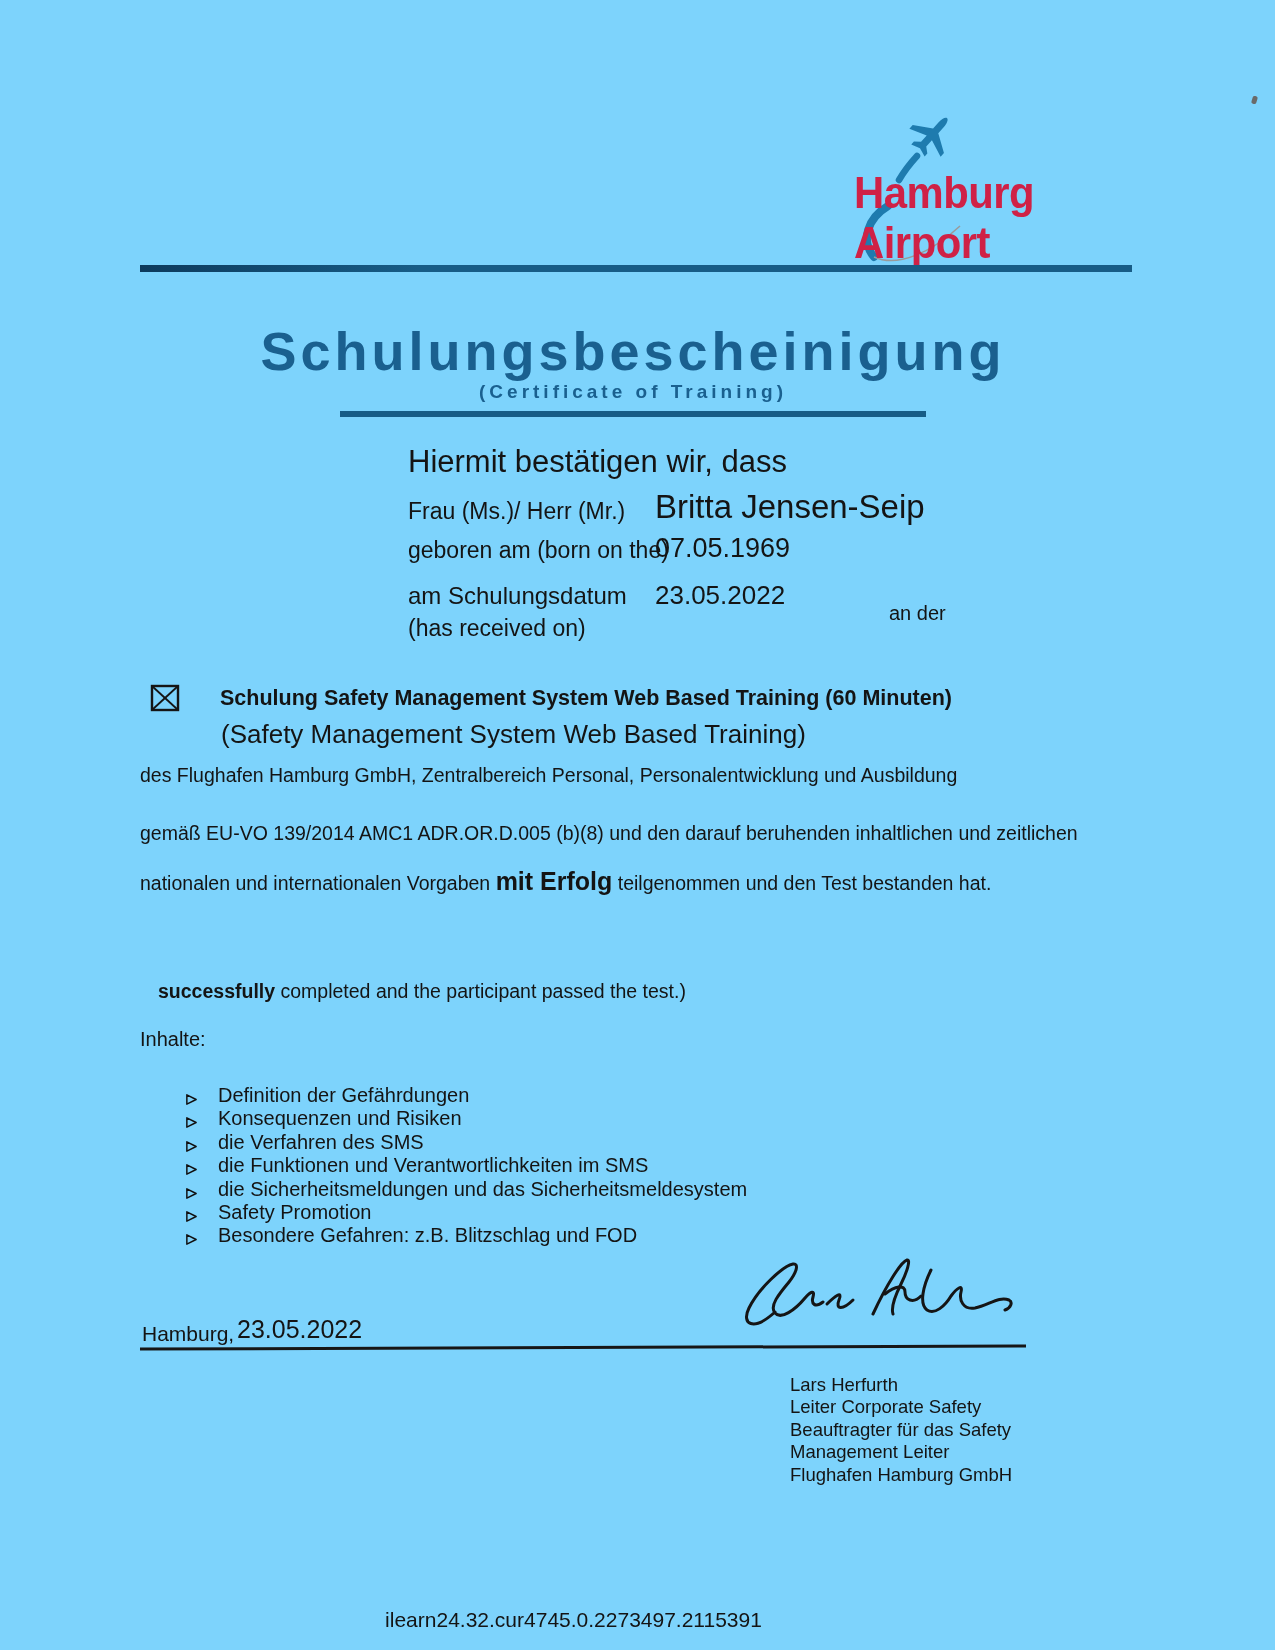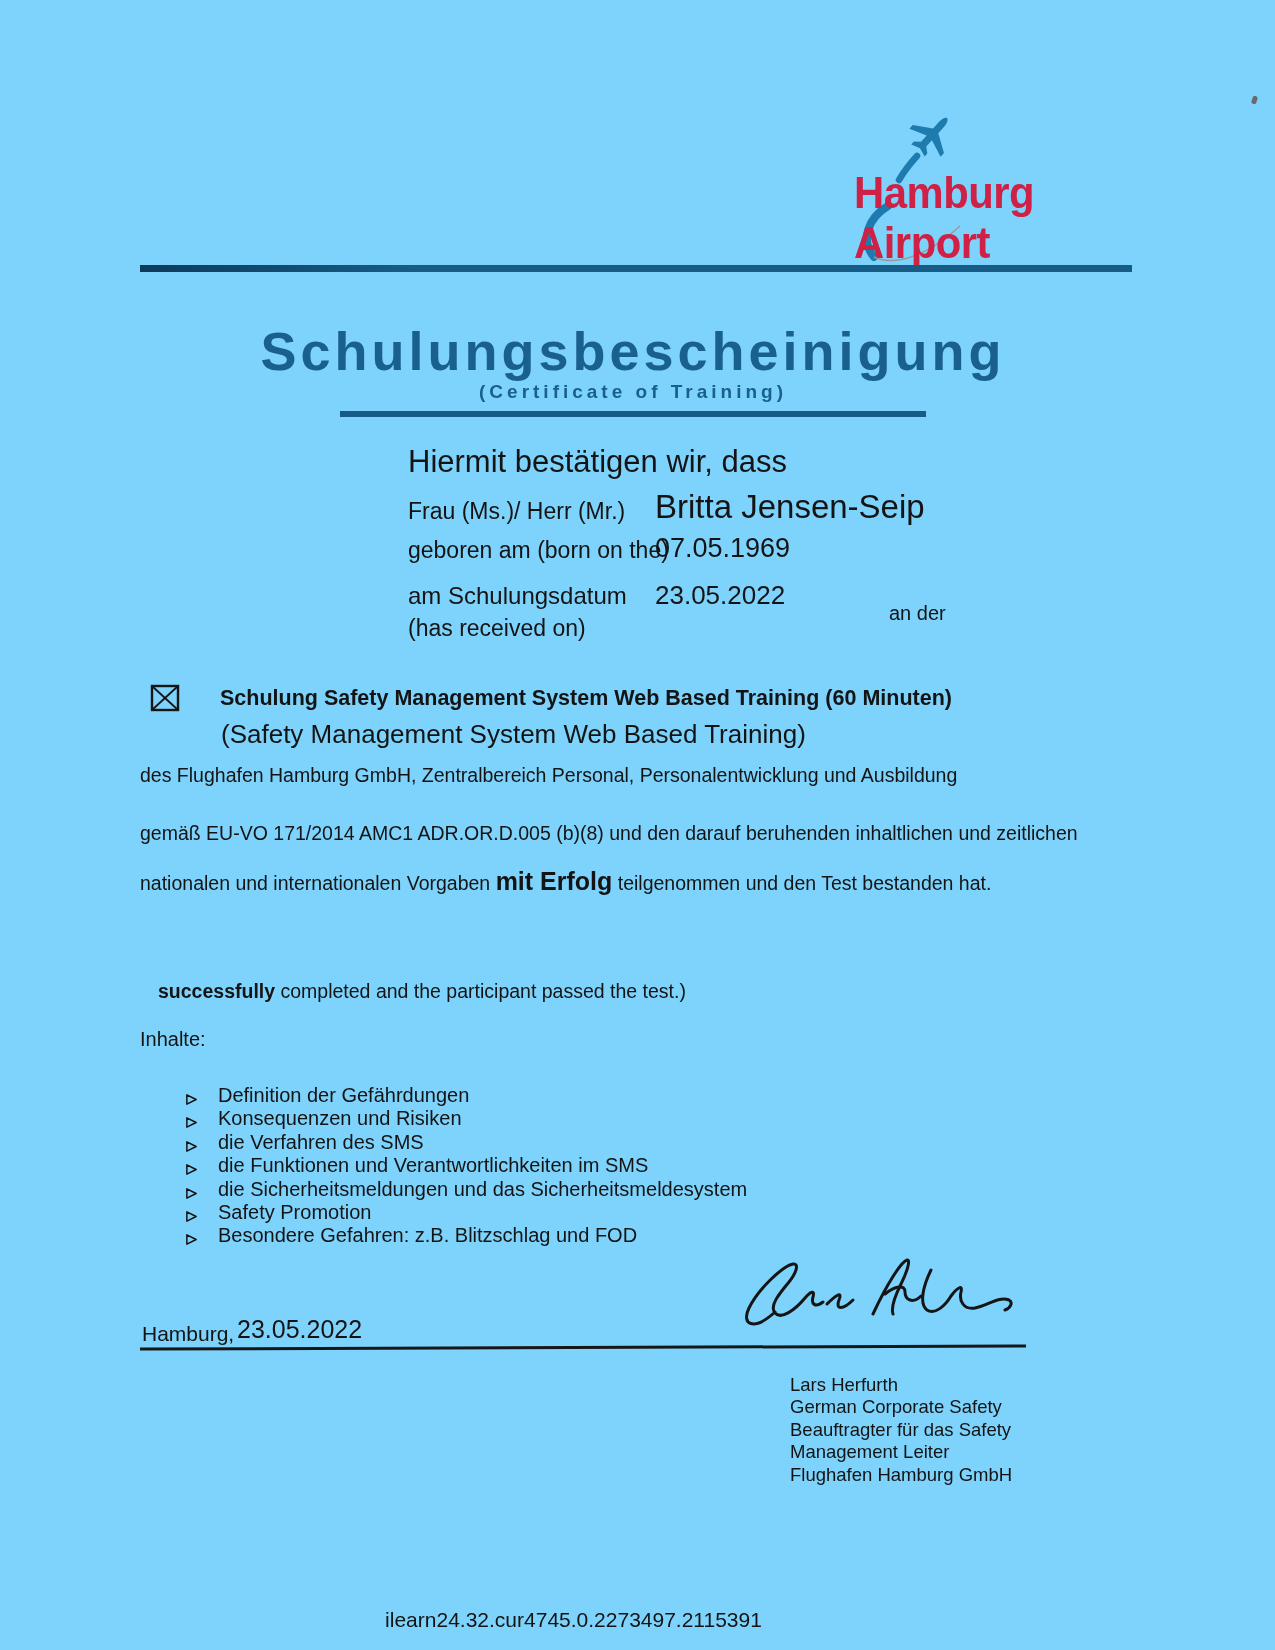--- a/index.html
+++ b/index.html
@@ -127,21 +127,21 @@
     <svg width="30" height="28" viewBox="0 0 30 28">
       <rect x="2" y="2" width="26" height="24" fill="none" stroke="#151515" stroke-width="2.4"></rect>
       <line x1="2.5" y1="2.5" x2="27.5" y2="25.5" stroke="#151515" stroke-width="1.8"></line>
       <line x1="27.5" y1="2.5" x2="2.5" y2="25.5" stroke="#151515" stroke-width="1.8"></line>
     </svg>
   </div>
   <div class="abs course-title">Schulung Safety Management System Web Based Training (60 Minuten)</div>
   <div class="abs course-sub">(Safety Management System Web Based Training)</div>
 
   <div class="para p1">des Flughafen Hamburg GmbH, Zentralbereich Personal, Personalentwicklung und Ausbildung</div>
-  <div class="para p2">gemäß EU-VO 171/2014 AMC1 ADR.OR.D.005 (b)(8) und den darauf beruhenden inhaltlichen und zeitlichen</div>
+  <div class="para p2">gemäß EU-VO 139/2014 AMC1 ADR.OR.D.005 (b)(8) und den darauf beruhenden inhaltlichen und zeitlichen</div>
   <div class="para p3">
     <span>nationalen und internationalen Vorgaben</span>
     <span class="bolder">mit Erfolg</span>
     <span>teilgenommen und den Test bestanden hat.</span>
   </div>
   <div class="para p5">
     <span class="b">successfully</span>
     <span>completed and the participant passed the test.)</span>
   </div>
   <div class="abs inhalte">Inhalte:</div>
@@ -198,21 +198,21 @@
       <path d="M138,64 C152,34 166,12 172,10 C176,9 172,22 166,34 C160,46 156,58 158,64"></path>
       <path d="M150,44 C160,36 170,34 170,42 C170,50 178,54 186,46"></path>
       <path d="M196,20 C188,36 184,54 192,60 C200,65 210,56 216,46 C222,38 228,34 226,42 C224,50 228,60 240,58 C254,55 264,46 274,50 C278,52 276,58 270,60"></path>
     </g>
   </svg>
   <div class="abs place">Hamburg,</div>
   <div class="abs sig-date">23.05.2022</div>
   <div class="sig-underline"></div>
   <div class="signatory">
       <div>Lars Herfurth</div>
-      <div>German Corporate Safety</div>
+      <div>Leiter Corporate Safety</div>
       <div>Beauftragter für das Safety</div>
       <div>Management Leiter</div>
       <div>Flughafen Hamburg GmbH</div>
     </div>
 
   <div class="footer">ilearn24.32.cur4745.0.2273497.2115391</div>
 
 </div>
 
 </body></html>

